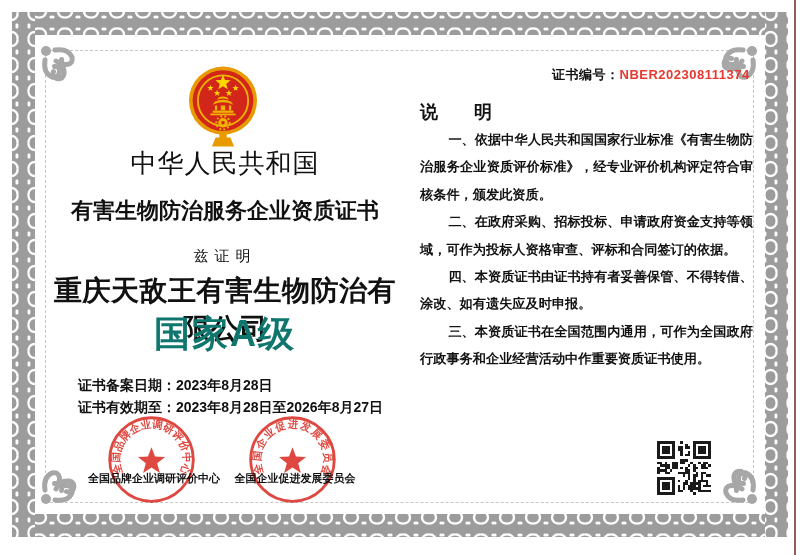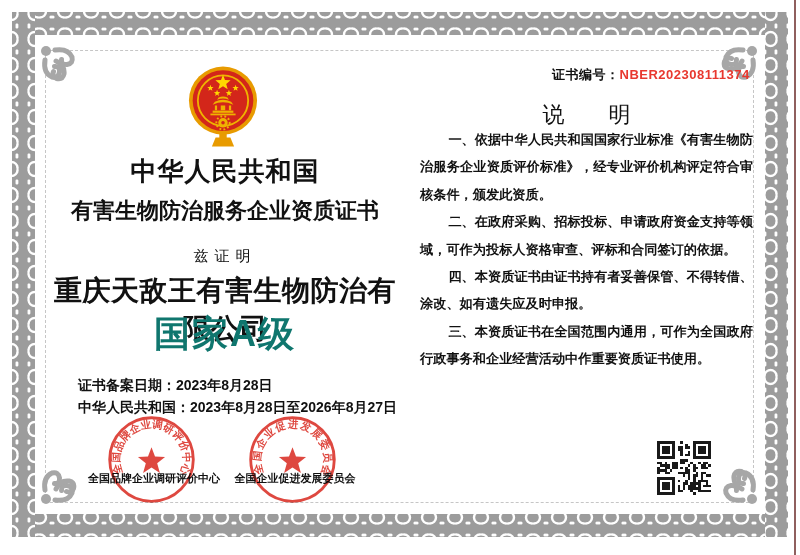--- a/index.html
+++ b/index.html
@@ -23,40 +23,40 @@
   
   .scan-edge{position:absolute;left:794px;top:0;width:2px;height:555px;background:#8f5f5e;}
 
   
   .cert-no{left:552px;top:66px;font-size:13px;font-weight:700;letter-spacing:0.5px;}
   .cert-no .num{color:#e8382f;}
 
   
   .emblem{left:186px;top:58px;width:74px;height:100px;}
   .ctr{left:50px;width:350px;text-align:center;}
-  .title1{top:154px;font-size:26px;font-weight:700;letter-spacing:1px;}
+  .title1{top:146px;font-size:26px;font-weight:400;letter-spacing:1px;}
   .title2{top:196px;font-size:22px;font-weight:800;letter-spacing:0px;}
   .certify{top:247px;font-size:15px;letter-spacing:6px;font-weight:500;}
   .company{top:272px;font-size:28px;font-weight:800;letter-spacing:0.5px;}
   .grade{top:310px;font-size:36px;font-weight:800;color:#0f766e;
          font-family:Liberation Sans, sans-serif;letter-spacing:2px;}
   .dates{left:78px;top:374px;font-size:14px;font-weight:700;line-height:22px;}
 
   
   .seal-label{position:absolute;top:471px;width:170px;text-align:center;
               font-size:11px;font-weight:700;letter-spacing:0px;}
   .seal-label-1{left:69px;}
   .seal-label-2{left:210px;}
   .seal{position:absolute;top:412px;width:95px;height:95px;mix-blend-mode:multiply;opacity:.93;}
   .seal-1{left:104px;}
   .seal-2{left:245px;}
 
   
-  .notes-title{left:420px;top:100px;width:333px;text-align:center;
-               font-size:22px;font-weight:400;}
+  .notes-title{left:420px;top:100px;width:333px;text-align:left;
+               font-size:18px;font-weight:700;}
   .notes{left:420px;top:126px;width:333px;font-size:13.2px;font-weight:700;
          line-height:27.4px;text-align:justify;}
   .notes p{margin:0;text-indent:2.15em;}
   .qr{left:657px;top:441px;width:54px;height:54px;}
 </style>
 </head>
 <body>
 
 <div class="page">
 
@@ -155,21 +155,21 @@
   </svg>
 
   <div class="abs ctr title1">中华人民共和国</div>
   <div class="abs ctr title2">有害生物防治服务企业资质证书</div>
   <div class="abs ctr certify">兹证明</div>
   <div class="abs ctr company">重庆天敌王有害生物防治有限公司</div>
   <div class="abs ctr grade">国家A级</div>
 
   <div class="abs dates">
     <div>证书备案日期：2023年8月28日</div>
-    <div>中华人民共和国：2023年8月28日至2026年8月27日</div>
+    <div>证书有效期至：2023年8月28日至2026年8月27日</div>
   </div>
 
   <div class="seal-label seal-label-1">全国品牌企业调研评价中心</div>
   <div class="seal-label seal-label-2">全国企业促进发展委员会</div>
 
   <svg class="seal seal-1" viewBox="0 0 100 100">
     <defs>
         <path id="arc1" d="M19.6,64.2 A33.5,33.5 0 1 1 80.4,64.2" fill="none"></path>
       </defs>
     <circle cx="50" cy="50" r="44" fill="none" stroke="#dc3a31" stroke-width="3"></circle>

